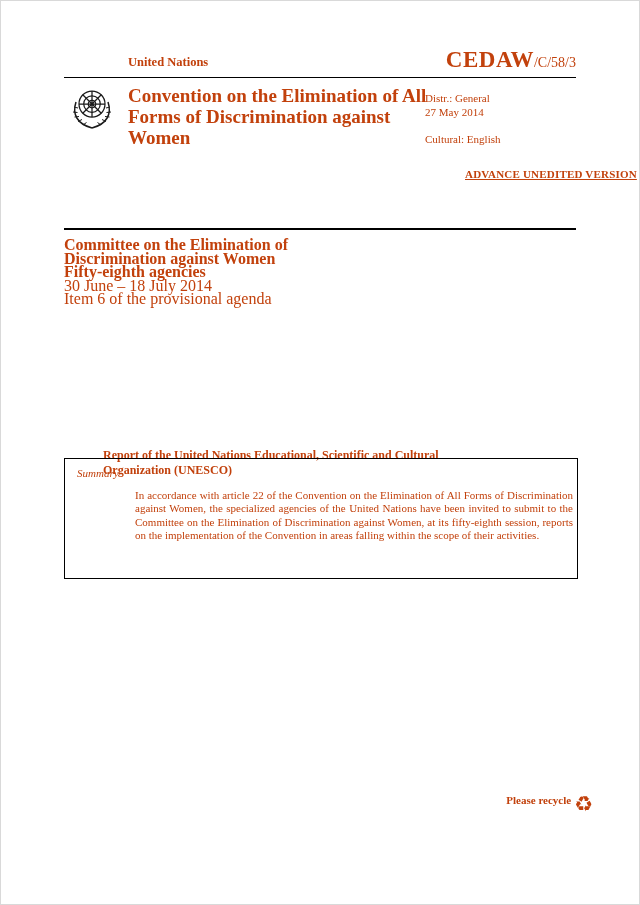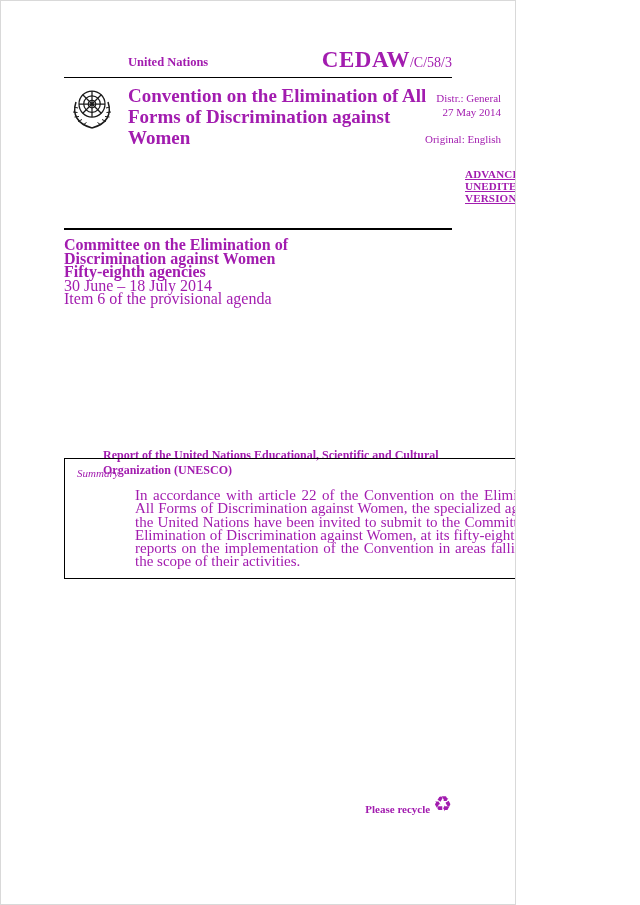--- a/index.html
+++ b/index.html
@@ -1,20 +1,20 @@
 <!DOCTYPE html>
 <html><head>
 <meta charset="utf-8">
 <style>
   html, body { margin:0; padding:0; background:#ffffff; }
   .page {
     position:relative;
-    width:516px; height:905px;
+    width:640px; height:905px;
     background:#ffffff;
-    color:#a21caf;
+    color:#c2410c;
     font-family:"Liberation Serif", serif;
     border:1px solid #d9d9d9;
     box-sizing:border-box;
     overflow:hidden;
   }
 
   
   .hdr-org {
     position:absolute; left:127px; top:54px;
     font-size:12.5px; font-weight:bold;
@@ -34,21 +34,21 @@
   
   .emblem {
     position:absolute; left:66px; top:84px; width:50px; height:50px;
   }
   .masthead-title {
     position:absolute; left:127px; top:84px; width:300px;
     font-size:19px; font-weight:bold; line-height:21px;
   }
   .distr-block {
     position:absolute; left:424px; top:90px;
-    font-size:11px; line-height:14px;text-align:right;
+    font-size:11px; line-height:14px;
   }
   .distr-original { margin-top:13px; }
   .advance {
     position:absolute; left:424px; top:167px;
     font-size:11px; font-weight:bold; text-decoration:underline;
     letter-spacing:0.2px;
     margin-left:40px;
   }
   .rule-heavy {
     position:absolute; left:63px; right:63px; top:227px;
@@ -78,27 +78,27 @@
   .summary-box {
     position:absolute; left:63px; top:457px; width:514px; height:121px;
     border:1px solid #000; box-sizing:border-box;
   }
   .summary-label {
     position:absolute; left:12px; top:8px;
     font-size:11px; font-style:italic;
   }
   .summary-text {
     position:absolute; left:70px; top:30px; width:438px;
-    font-size:15px; line-height:13.3px; text-align:justify;
+    font-size:11px; line-height:13.3px; text-align:justify;
   }
 
   
   .footer-recycle {
-    position:absolute; right:63px; top:793px;
-    display:flex; align-items:flex-end; gap:3px;
+    position:absolute; right:46px; top:793px;
+    display:flex; align-items:flex-start; gap:3px;
     font-size:11px; font-weight:bold;
   }
   .recycle-icon {
     font-family:"DejaVu Sans", sans-serif;
     font-size:21px; font-weight:normal; line-height:1;
   }
 </style>
 </head>
 <body>
 
@@ -125,21 +125,21 @@
         <path d="M86 44 l-8 2 M88 54 l-9 1 M85 64 l-9 -1 M78 73 l-8 -4 M68 80 l-7 -5"></path>
       </g>
     </svg>
   </div>
 
   <div class="masthead-title">Convention on the Elimination of All Forms of Discrimination against Women</div>
 
   <div class="distr-block">
     <div>Distr.: General</div>
     <div>27 May 2014</div>
-    <div class="distr-original">Original: English</div>
+    <div class="distr-original">Cultural: English</div>
   </div>
 
   <div class="advance">ADVANCE UNEDITED VERSION</div>
 
   <div class="rule-heavy"></div>
 
   <div class="session-block">
     <div class="b committee">Committee on the Elimination of Discrimination against Women</div>
     <div class="b">Fifty-eighth agencies</div>
     <div>30 June – 18 July 2014</div>

